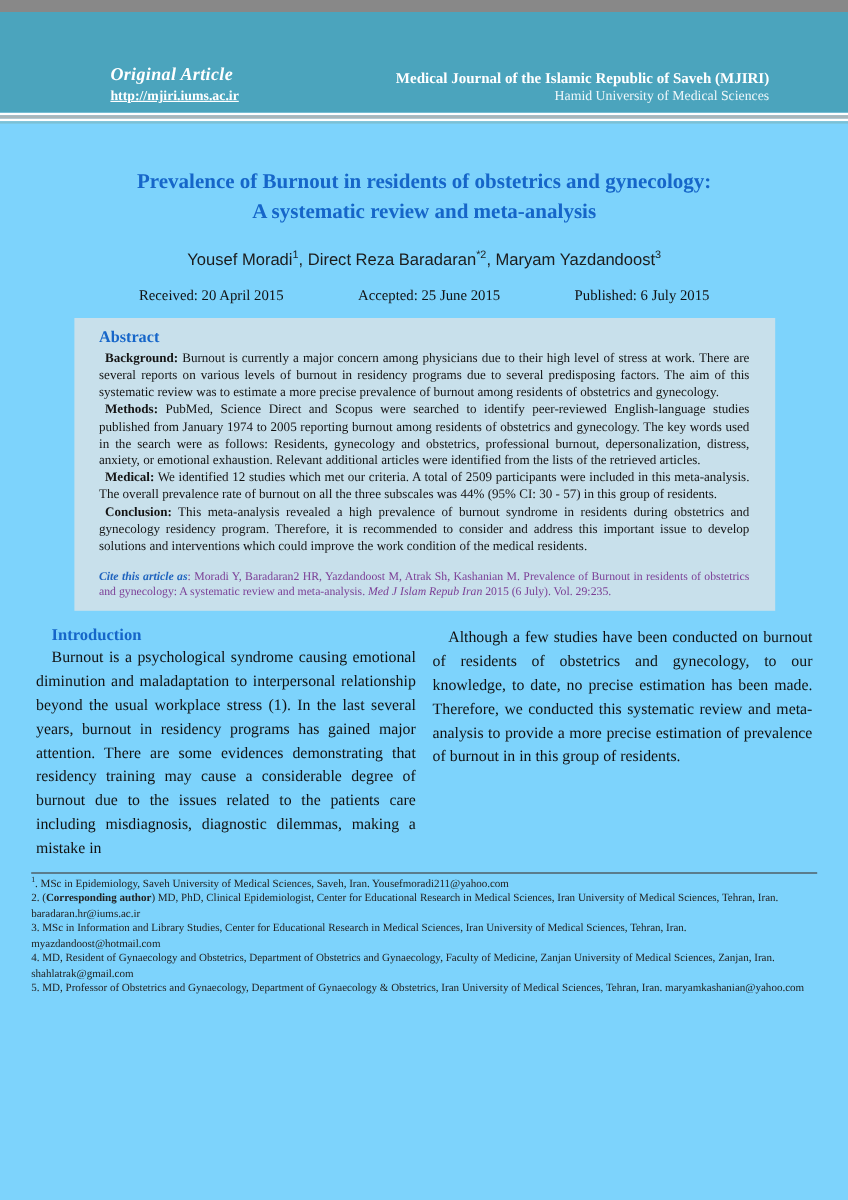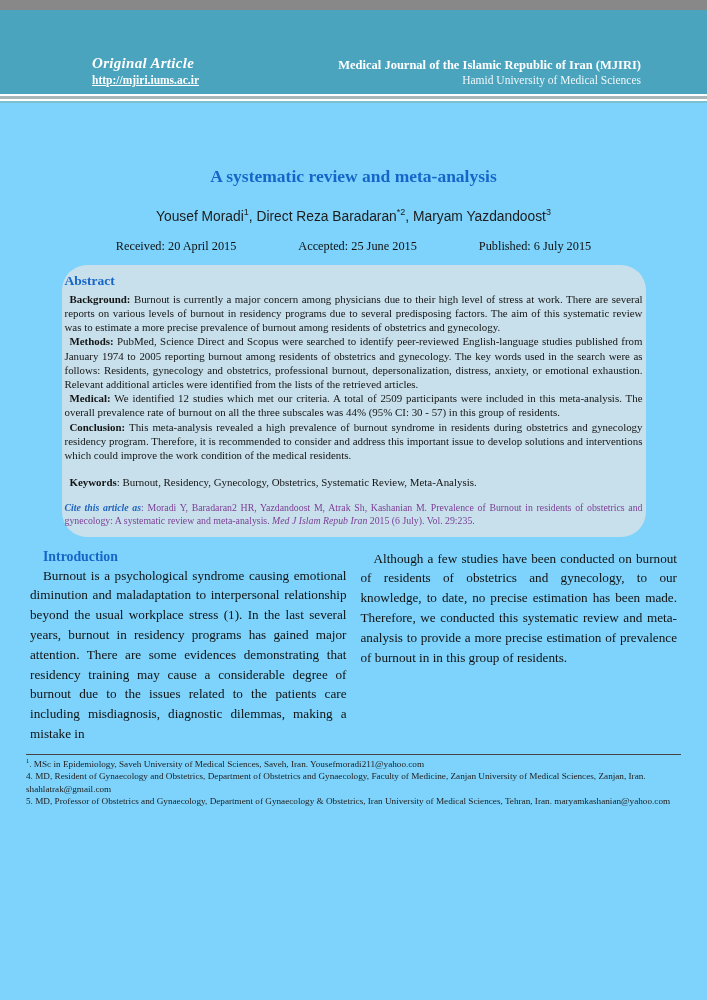--- a/index.html
+++ b/index.html
@@ -58,22 +58,21 @@
   .dates {
     margin-top:13px;
     display:flex; justify-content:center; gap:62px;
     font-size:12.3px; color:#111;
   }
   
   .abstract-box {
     width:584px;
     margin:11px auto 0;
     background:#c8e0eb;
-    padding:6px 3px 9px;
-    border-radius:25px;
+    padding:6px 21px 9px;
   }
   .abs-heading {
     font-size:13.5px; font-weight:bold;
     color:#1666c9; margin:2px 0 3px;
   }
   .abs-p {
     font-size:10.9px; line-height:1.3;
     text-align:justify; text-indent:5px; color:#141414;
   }
   .abs-label { font-weight:bold; }
@@ -114,67 +113,68 @@
 <body>
 
 <div class="page">
 
   <header class="banner">
     <div class="banner-left">
       <div class="article-type">Original Article</div>
       <a class="journal-url">http://mjiri.iums.ac.ir</a>
     </div>
     <div class="banner-right">
-      <div class="journal-name">Medical Journal of the Islamic Republic of Iran (MJIRI)</div>
+      <div class="journal-name">Medical Journal of the Islamic Republic of Saveh (MJIRI)</div>
       <div class="journal-inst">Hamid University of Medical Sciences</div>
     </div>
   </header>
   <div class="divider">
     <div class="d1"></div>
       <div class="d2"></div>
       <div class="d3"></div>
       <div class="d4"></div>
   </div>
 
   <main>
 
-    <h1 class="title"><br><span>A systematic review and meta-analysis</span></h1>
+    <h1 class="title"><span>Prevalence of Burnout in residents of obstetrics and gynecology:</span><br><span>A systematic review and meta-analysis</span></h1>
 
     <div class="authors">
       <div class="authors-line"><span>Yousef Moradi</span><sup>1</sup><span>, </span><span>Direct Reza Baradaran</span><sup>*2</sup><span>, </span><span>Maryam Yazdandoost</span><sup>3</sup></div>
     </div>
 
     <div class="dates">
       <span>Received: 20 April 2015</span>
       <span>Accepted: 25 June 2015</span>
       <span>Published: 6 July 2015</span>
     </div>
 
     <section class="abstract-box">
       <h2 class="abs-heading">Abstract</h2>
       <p class="abs-p"><b class="abs-label">Background:</b> <span>Burnout is currently a major concern among physicians due to their high level of stress at work. There are several reports on various levels of burnout in residency programs due to several predisposing factors. The aim of this systematic review was to estimate a more precise prevalence of burnout among residents of obstetrics and gynecology.</span></p>
       <p class="abs-p"><b class="abs-label">Methods:</b> <span>PubMed, Science Direct and Scopus were searched to identify peer-reviewed English-language studies published from January 1974 to 2005 reporting burnout among residents of obstetrics and gynecology.  The key words used in the search were as follows: Residents, gynecology and obstetrics, professional burnout, depersonalization, distress, anxiety, or emotional exhaustion. Relevant additional articles were identified from the lists of the retrieved articles.</span></p>
       <p class="abs-p"><b class="abs-label">Medical:</b> <span>We identified 12 studies which met our criteria. A total of 2509 participants were included in this meta-analysis. The overall prevalence rate of burnout on all the three subscales was 44% (95% CI: 30 - 57) in this group of residents.</span></p>
       <p class="abs-p"><b class="abs-label">Conclusion:</b> <span>This meta-analysis revealed a high prevalence of burnout syndrome in residents during obstetrics and gynecology residency program. Therefore, it is recommended to consider and address this important issue to develop solutions and interventions which could improve the work condition of the medical residents.</span></p>
-      <p class="abs-p keywords"><b class="abs-label">Keywords</b><span>: Burnout, Residency, Gynecology, Obstetrics, Systematic Review, Meta-Analysis.</span></p>
       <p class="cite"><span class="cite-lead">Cite this article as</span><span>: Moradi Y, Baradaran2 HR, Yazdandoost M, Atrak Sh, Kashanian M. Prevalence of Burnout in residents of obstetrics and gynecology: A systematic review and meta-analysis. </span><i>Med J Islam Repub Iran</i><span> 2015 (6 July). Vol. 29:235.</span></p>
     </section>
 
     <section class="columns">
       <div class="col">
         <h2 class="intro-h">Introduction</h2>
         <p class="indent">Burnout is a psychological syndrome causing emotional diminution and maladaptation to interpersonal relationship beyond the usual workplace stress (1). In the last several years, burnout in residency programs has gained major attention. There are some evidences demonstrating that residency training may cause a considerable degree of burnout due to the issues related to the patients care including  misdiagnosis, diagnostic dilemmas, making a mistake in</p>
       </div>
       <div class="col">
         <p class="indent">Although a few studies have been conducted on burnout of residents of obstetrics and gynecology, to our knowledge, to date, no precise estimation has been made. Therefore, we conducted this systematic review and meta-analysis to provide a more precise estimation of prevalence of burnout in in this group of residents.</p>
       </div>
     </section>
 
   </main>
 
   <footer class="footnotes">
     <div class="fn-rule"></div>
     <p class="fn"><sup>1</sup><span>. MSc in Epidemiology, Saveh University of Medical Sciences, Saveh, Iran. Yousefmoradi211@yahoo.com</span></p>
+    <p class="fn"><span>2. (</span><b>Corresponding author</b><span>) MD, PhD, Clinical Epidemiologist, Center for Educational Research in Medical Sciences, Iran University of Medical Sciences, Tehran, Iran. baradaran.hr@iums.ac.ir</span></p>
+    <p class="fn">3. MSc in Information and Library Studies, Center for Educational Research in Medical Sciences, Iran University of Medical Sciences, Tehran, Iran. myazdandoost@hotmail.com</p>
     <p class="fn">4. MD, Resident of Gynaecology and Obstetrics, Department of Obstetrics and Gynaecology, Faculty of Medicine, Zanjan University of Medical Sciences, Zanjan, Iran. shahlatrak@gmail.com</p>
     <p class="fn">5. MD, Professor of Obstetrics and Gynaecology, Department of Gynaecology  &amp; Obstetrics, Iran University of Medical Sciences, Tehran, Iran. maryamkashanian@yahoo.com</p>
   </footer>
 
 </div>
 
 </body></html>

